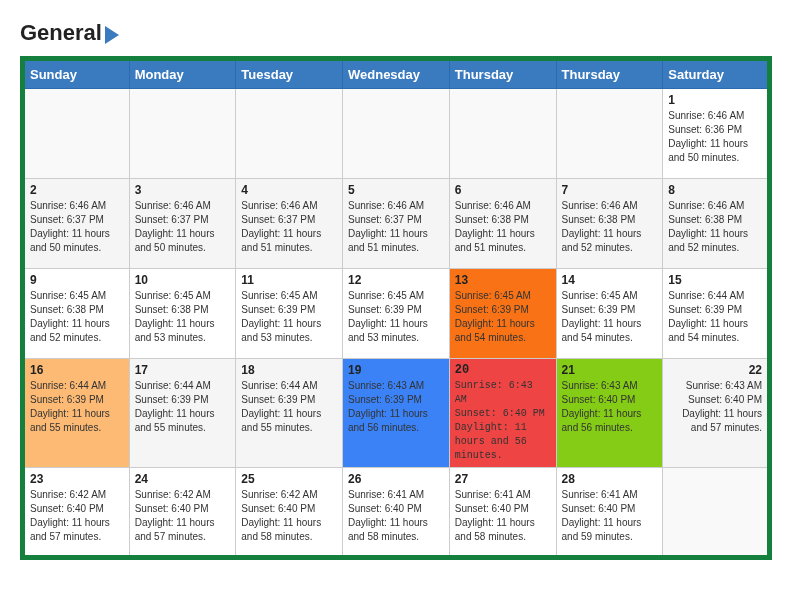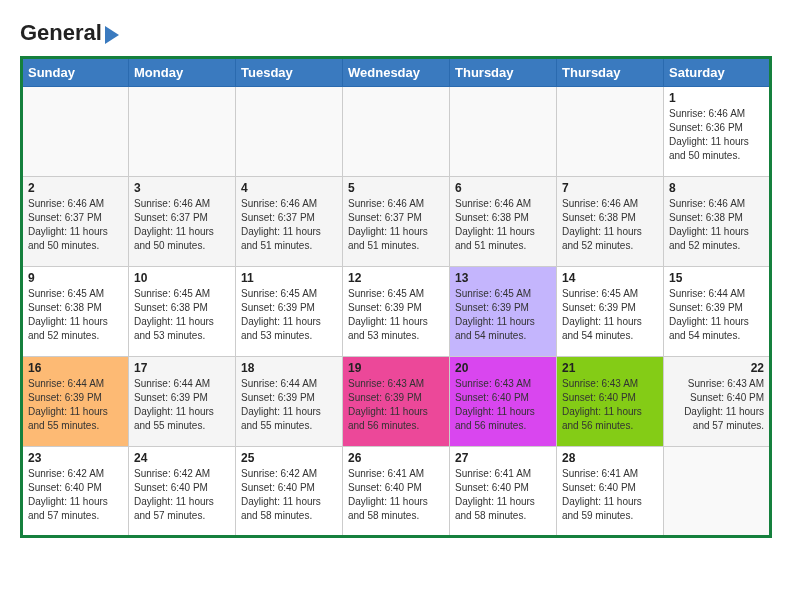--- a/index.html
+++ b/index.html
@@ -37,21 +37,21 @@
       font-weight: bold;
       color: #222;
     }
     .subtitle {
       font-size: 16px;
       color: #444;
     }
     .calendar {
       width: 100%;
       border-collapse: collapse;
-      border: 3px solid #15803d;
+      border: 5px solid #15803d;
     }
     .calendar th {
       background: #3a7abf;
       color: #fff;
       font-size: 13px;
       font-weight: bold;
       padding: 6px 5px;
       text-align: left;
       border: 1px solid #2a6aaf;
     }
@@ -194,21 +194,21 @@
           <div class="day-info" style="white-space: pre-line;">Sunrise: 6:45 AM
 Sunset: 6:39 PM
 Daylight: 11 hours and 53 minutes.</div>
         </td>
         <td style="background: rgb(255, 255, 255);">
           <span class="day-num">12</span>
           <div class="day-info" style="white-space: pre-line;">Sunrise: 6:45 AM
 Sunset: 6:39 PM
 Daylight: 11 hours and 53 minutes.</div>
         </td>
-        <td style="background: #c4b5fd;">
+        <td style="background: #f97316;">
           <span class="day-num">13</span>
           <div class="day-info" style="white-space: pre-line;">Sunrise: 6:45 AM
 Sunset: 6:39 PM
 Daylight: 11 hours and 54 minutes.</div>
         </td>
         <td style="background: rgb(255, 255, 255);">
           <span class="day-num">14</span>
           <div class="day-info" style="white-space: pre-line;">Sunrise: 6:45 AM
 Sunset: 6:39 PM
 Daylight: 11 hours and 54 minutes.</div>
@@ -232,27 +232,27 @@
           <div class="day-info" style="white-space: pre-line;">Sunrise: 6:44 AM
 Sunset: 6:39 PM
 Daylight: 11 hours and 55 minutes.</div>
         </td>
         <td style="background: rgb(245, 245, 245);">
           <span class="day-num">18</span>
           <div class="day-info" style="white-space: pre-line;">Sunrise: 6:44 AM
 Sunset: 6:39 PM
 Daylight: 11 hours and 55 minutes.</div>
         </td>
-        <td style="background: #ec4899;">
+        <td style="background: #3b82f6;">
           <span class="day-num">19</span>
           <div class="day-info" style="white-space: pre-line;">Sunrise: 6:43 AM
 Sunset: 6:39 PM
 Daylight: 11 hours and 56 minutes.</div>
         </td>
-        <td style="background: #d946ef;">
+        <td style="background: #ef4444; font-family: Liberation Mono, monospace;">
           <span class="day-num">20</span>
           <div class="day-info" style="white-space: pre-line;">Sunrise: 6:43 AM
 Sunset: 6:40 PM
 Daylight: 11 hours and 56 minutes.</div>
         </td>
         <td style="background: #84cc16;">
           <span class="day-num">21</span>
           <div class="day-info" style="white-space: pre-line;">Sunrise: 6:43 AM
 Sunset: 6:40 PM
 Daylight: 11 hours and 56 minutes.</div>

